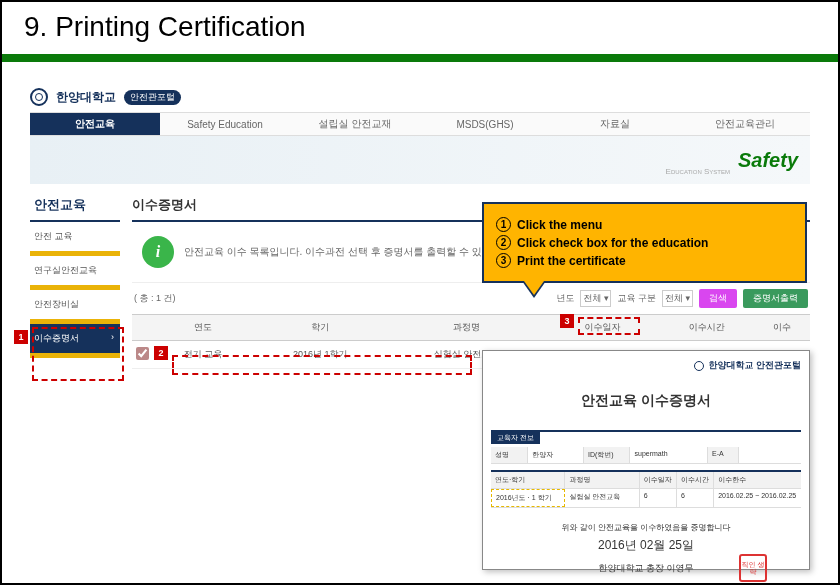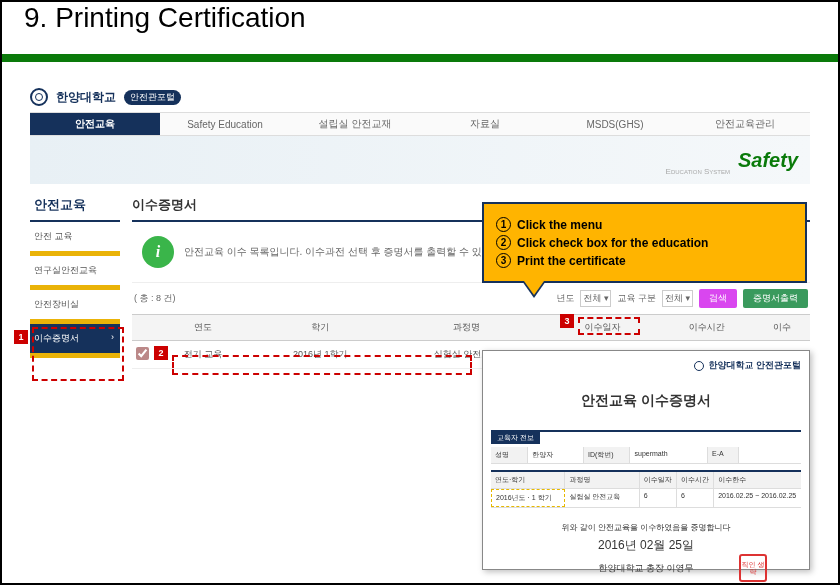--- a/index.html
+++ b/index.html
@@ -1,18 +1,18 @@
 <!DOCTYPE html>
 <html><head>
 <meta charset="utf-8">
 <style>
   * { box-sizing: border-box; margin: 0; padding: 0; }
   body { font-family: Arial, "Malgun Gothic", sans-serif; background: #fff; width: 840px; height: 585px; overflow: hidden; }
   .slide { width: 840px; height: 585px; border: 2px solid #000; position: relative; }
-  .title-bar { display: flex; align-items: flex-start; height: 50px; }
+  .title-bar { display: flex; align-items: center; height: 50px; }
   .title-text { font-size: 28px; margin-left: 22px; color: #000; }
   .green-line { height: 8px; background: #0a7a0a; margin-top: 2px; }
   .page-area { position: relative; height: 393px; }
 
   
   .app-shot { position: absolute; top: 20px; left: 28px; right: 28px; }
   .uni-header { display: flex; align-items: center; gap: 8px; padding: 6px 0; }
   .uni-logo { width: 18px; height: 18px; border: 2px solid #15315b; border-radius: 50%; position: relative; }
   .uni-logo::after { content: ''; position: absolute; inset: 3px; border: 1px solid #15315b; border-radius: 50%; }
   .uni-name { font-size: 12px; font-weight: bold; color: #15315b; }
@@ -86,22 +86,22 @@
     <div class="app-shot">
       <div class="uni-header">
         <div class="uni-logo"></div>
         <span class="uni-name">한양대학교</span>
         <span class="uni-badge">안전관포털</span>
       </div>
       <div class="tab-strip">
         <div class="tab active">안전교육</div>
         <div class="tab">Safety Education</div>
         <div class="tab">설립실 안전교재</div>
+        <div class="tab">MSDS(GHS)</div>
         <div class="tab">자료실</div>
-        <div class="tab">MSDS(GHS)</div>
         <div class="tab">안전교육관리</div>
       </div>
       <div class="banner">
         <span class="banner-mgt">Education System</span>
         <span class="banner-safety">Safety</span>
       </div>
 
       <div class="content-row">
         <div class="sidebar">
           <div class="side-title">안전교육</div>
@@ -111,21 +111,21 @@
           <div class="side-item sel">이수증명서</div>
         </div>
 
         <div class="main-col">
           <div class="main-title">이수증명서</div>
           <div class="info-box">
             <div class="info-icon">i</div>
             <div class="info-text">안전교육 이수 목록입니다. 이수과전 선택 후 증명서를 출력할 수 있습니다.</div>
           </div>
           <div class="list-head">
-            <span>( 총 : 8 건)</span>
+            <span>( 총 : 1 건)</span>
             <span class="spacer"></span>
             <span>년도</span>
             <span class="small-sel">전체 ▾</span>
             <span>교육 구분</span>
             <span class="small-sel">전체 ▾</span>
             <button class="print-btn" style="background:#d946ef">검색</button>
             <button class="print-btn">증명서출력</button>
           </div>
           <table class="data-table">
             <thead>

